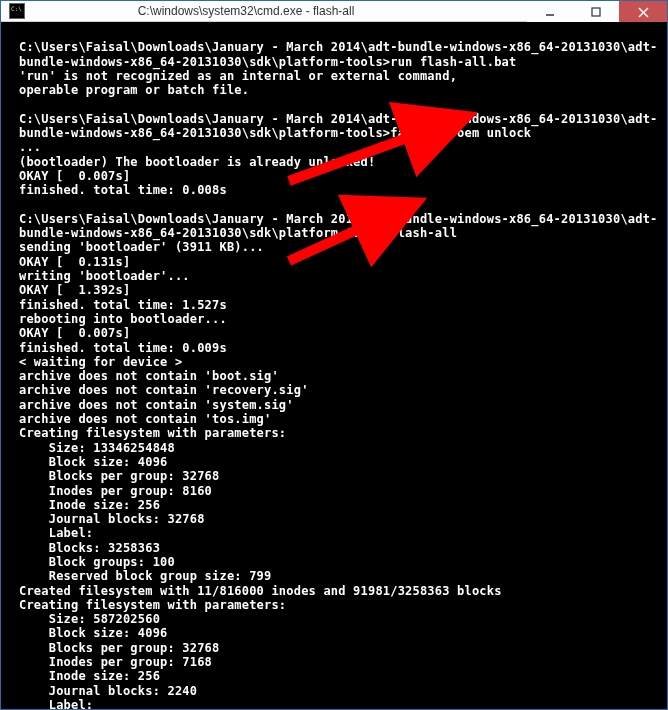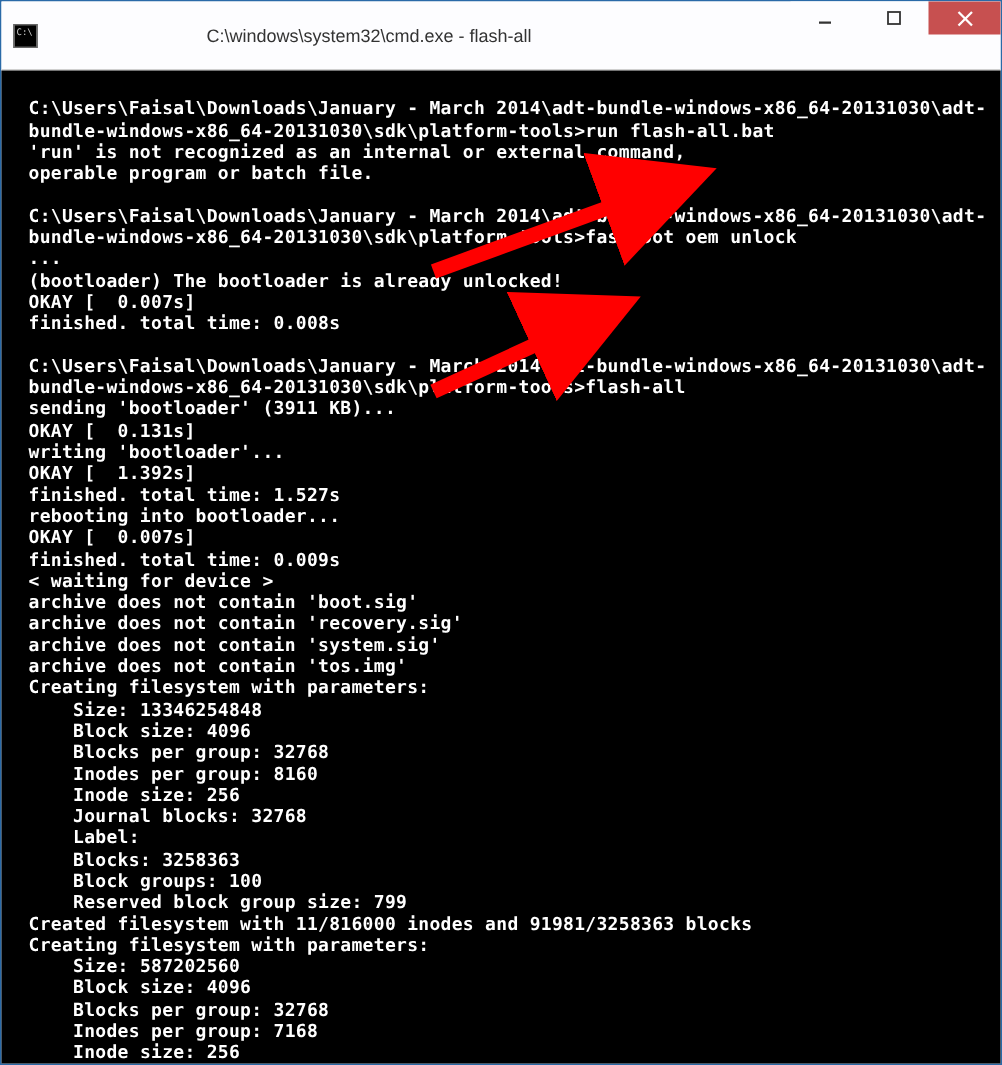--- a/index.html
+++ b/index.html
@@ -16,21 +16,21 @@
     left: 0;
     top: 0;
     width: 668px;
     height: 710px;
     background: #fff;
     border: 1px solid #2a6aa8;
     display: flex;
     flex-direction: column;
   }
   .titlebar {
-    height: 46px;
+    height: 21px;
     background: #fdfdff;
     border-bottom: 1px solid #d0d0d0;
     display: flex;
     align-items: center;
     position: relative;
   }
   .titlebar .icon {
     width: 16px;
     height: 16px;
     margin-left: 8px;

